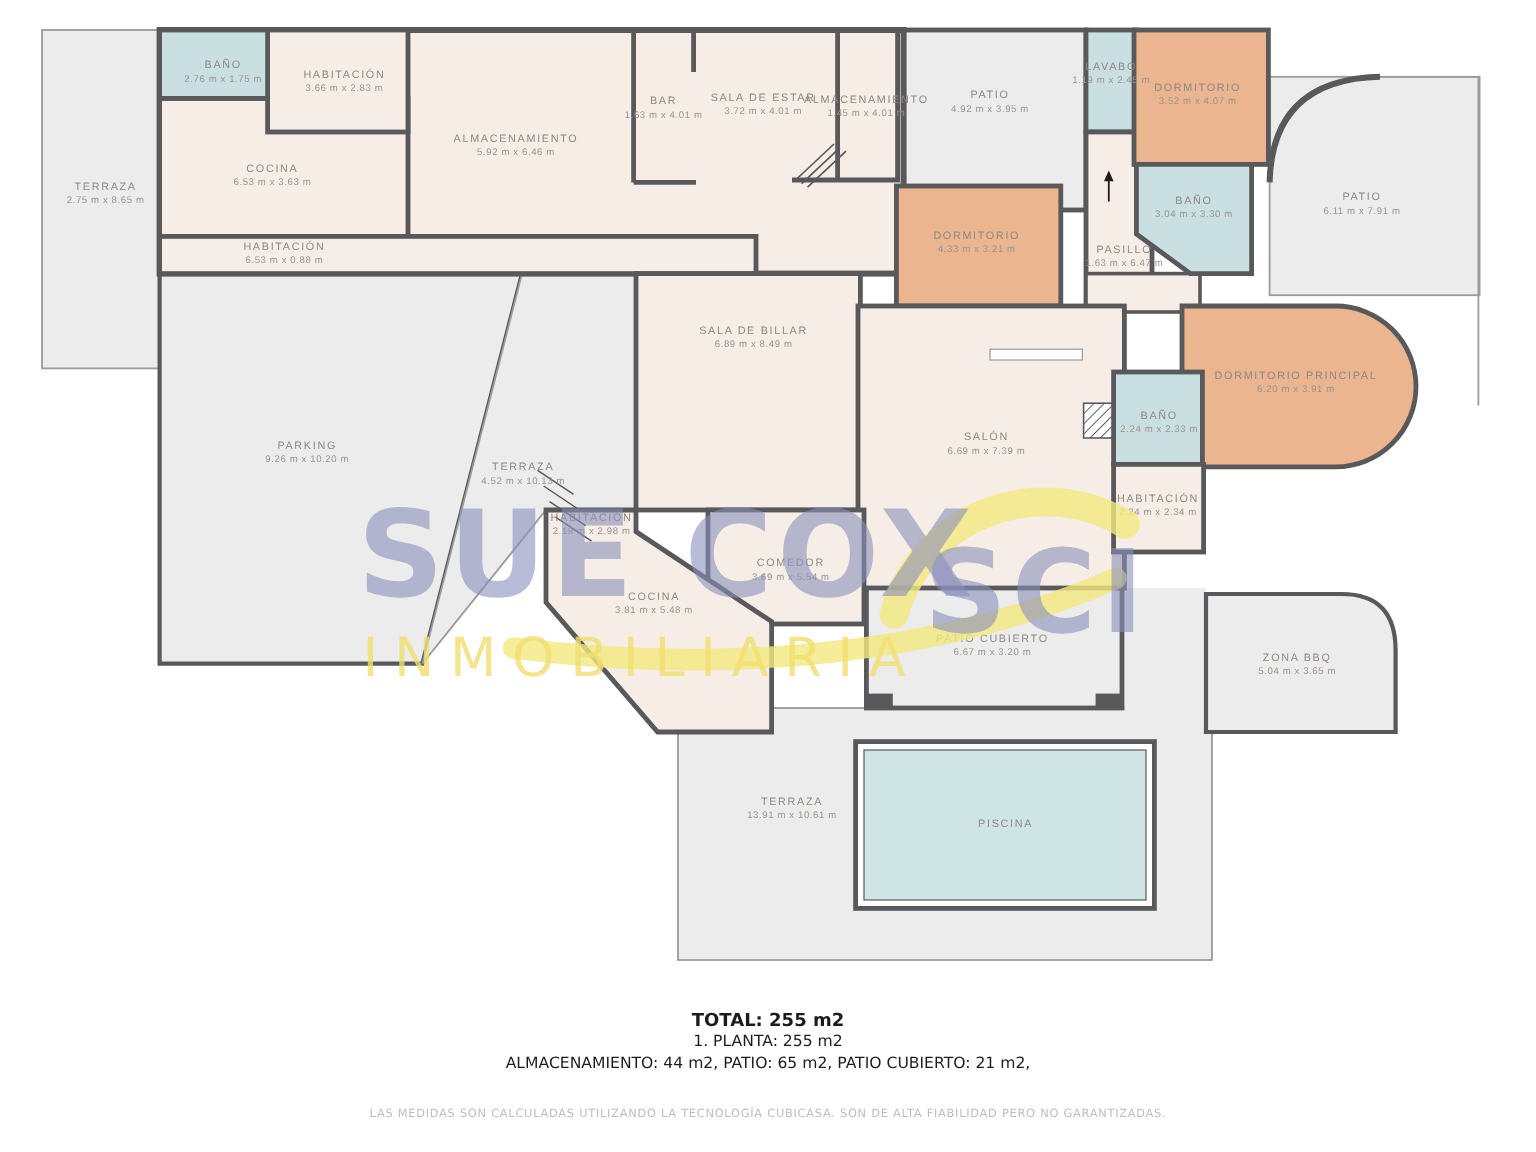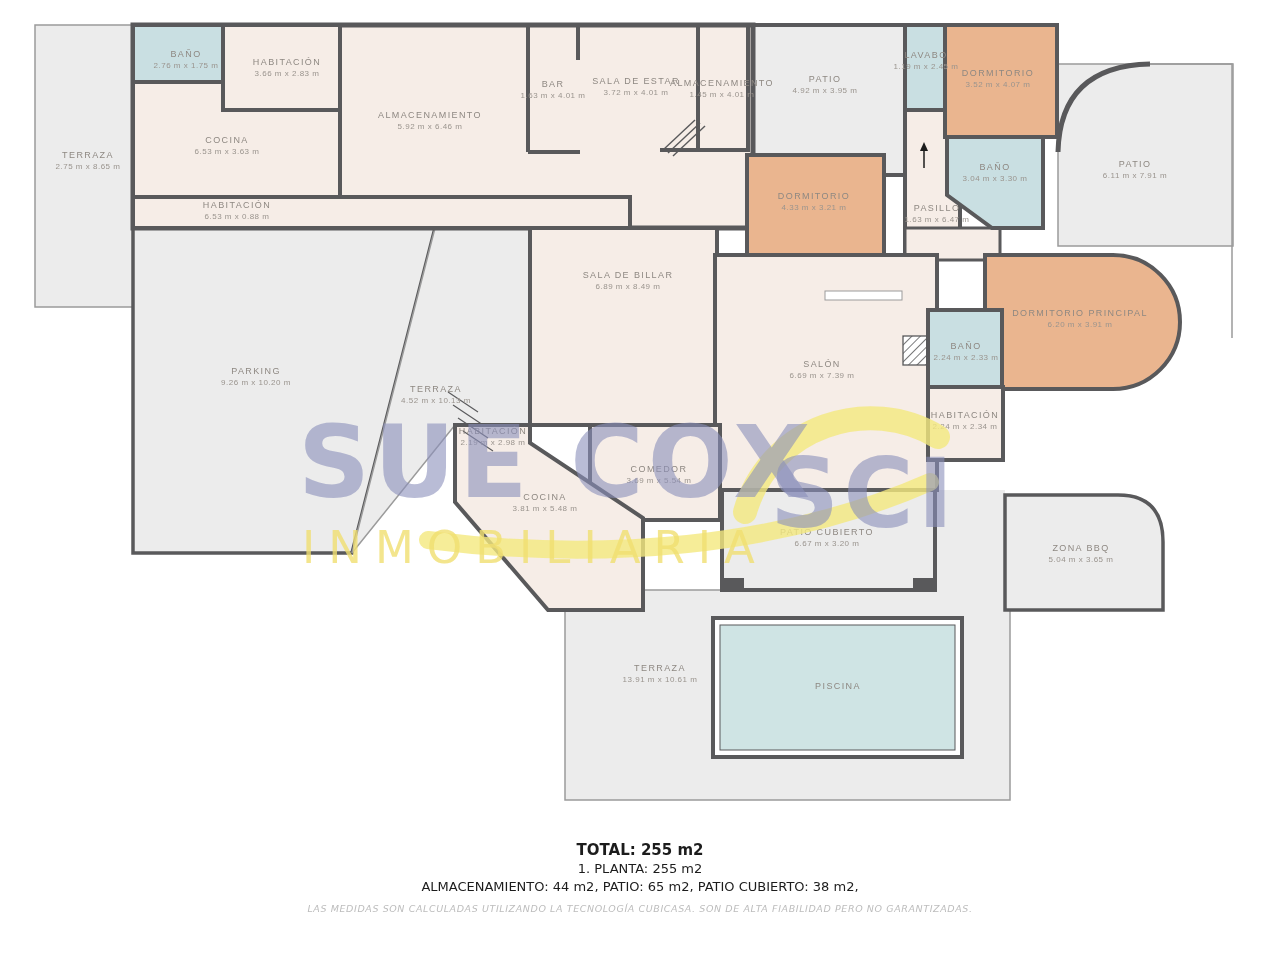--- a/index.html
+++ b/index.html
@@ -11,21 +11,21 @@
   .rdims{font-family:"Liberation Sans",sans-serif;font-size:8px;letter-spacing:.5px;
          fill:#9a948e;text-anchor:middle;}
   .wm-main{font-family:"DejaVu Sans",sans-serif;font-weight:bold;
            fill:rgba(138,144,186,0.60);letter-spacing:4px;}
   .wm-tag{font-family:"DejaVu Sans",sans-serif;font-weight:normal;
           fill:rgba(240,223,112,0.80);letter-spacing:13px;}
   .summary{position:absolute;left:0;top:840px;width:1280px;text-align:center;
            font-family:"DejaVu Sans",sans-serif;color:#1c1c1c;}
   .summary .total{font-size:15px;font-weight:bold;line-height:20px;}
   .summary .line{font-size:13px;line-height:18px;}
-  .summary .disclaimer{font-size:9.5px;color:#bdbdbd;letter-spacing:.6px;margin-top:7px;font-style:italic;}
+  .summary .disclaimer{font-size:9.5px;color:#bdbdbd;letter-spacing:.6px;margin-top:27px;}
 </style>
 </head>
 <body>
 
 <div class="stage">
 
 <svg width="1280" height="830" viewBox="0 0 1280 830">
   <defs>
     <pattern id="hatch" width="6" height="6" patternUnits="userSpaceOnUse" patternTransform="rotate(45)">
       <rect width="6" height="6" fill="#ffffff"></rect>
@@ -160,17 +160,17 @@
     <path d="M745,512 C770,425 870,395 938,437" fill="none" stroke="rgba(244,232,126,0.8)" stroke-width="24" stroke-linecap="round"></path>
     <text class="wm-main" x="298" y="497" font-size="100">SUE COX</text>
     <text class="wm-main" x="770" y="527" font-size="96">SCI</text>
     <text class="wm-tag" x="302" y="563" font-size="45">INMOBILIARIA</text>
   </g>
 </svg>
 
 <div class="summary">
   <div class="total">TOTAL: 255 m2</div>
   <div class="line">1. PLANTA: 255 m2</div>
-  <div class="line">ALMACENAMIENTO: 44 m2, PATIO: 65 m2, PATIO CUBIERTO: 38 m2,</div>
+  <div class="line">ALMACENAMIENTO: 44 m2, PATIO: 65 m2, PATIO CUBIERTO: 21 m2,</div>
   <div class="disclaimer">LAS MEDIDAS SON CALCULADAS UTILIZANDO LA TECNOLOGÍA CUBICASA. SON DE ALTA FIABILIDAD PERO NO GARANTIZADAS.</div>
 </div>
 
 </div>
 
 </body></html>

